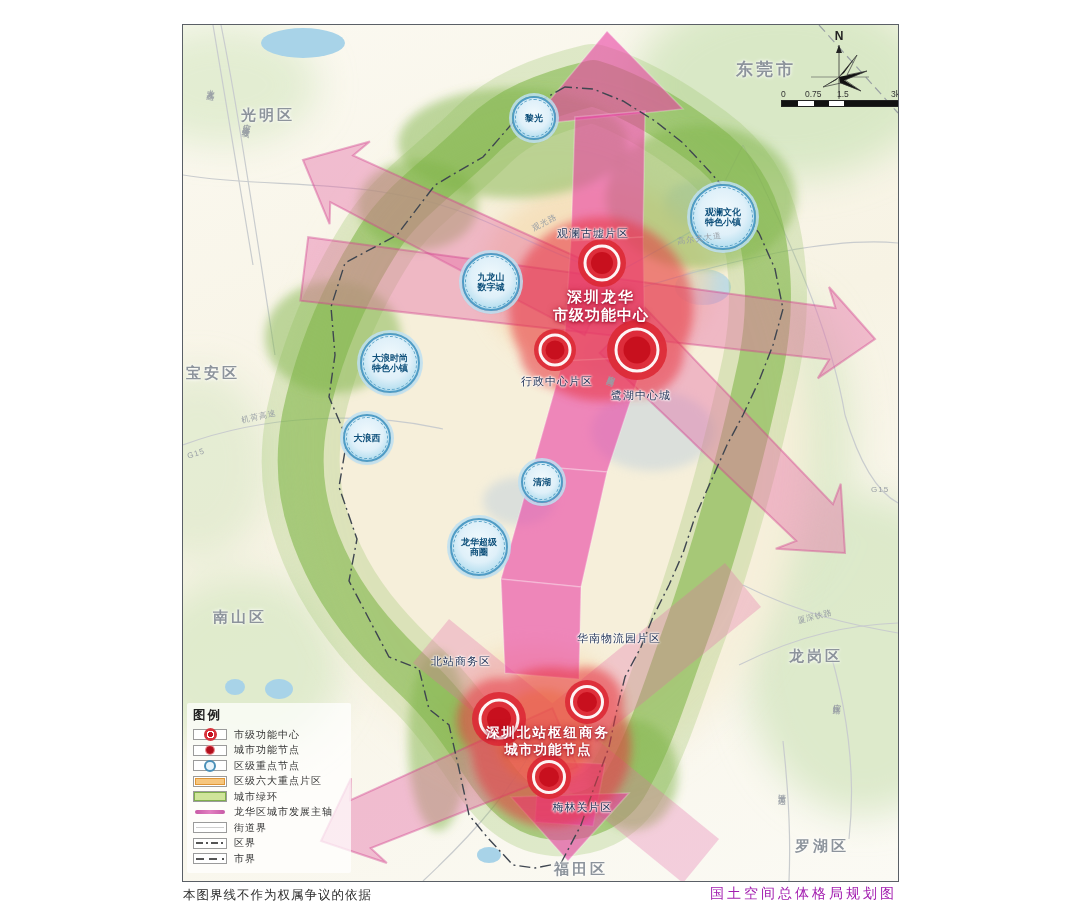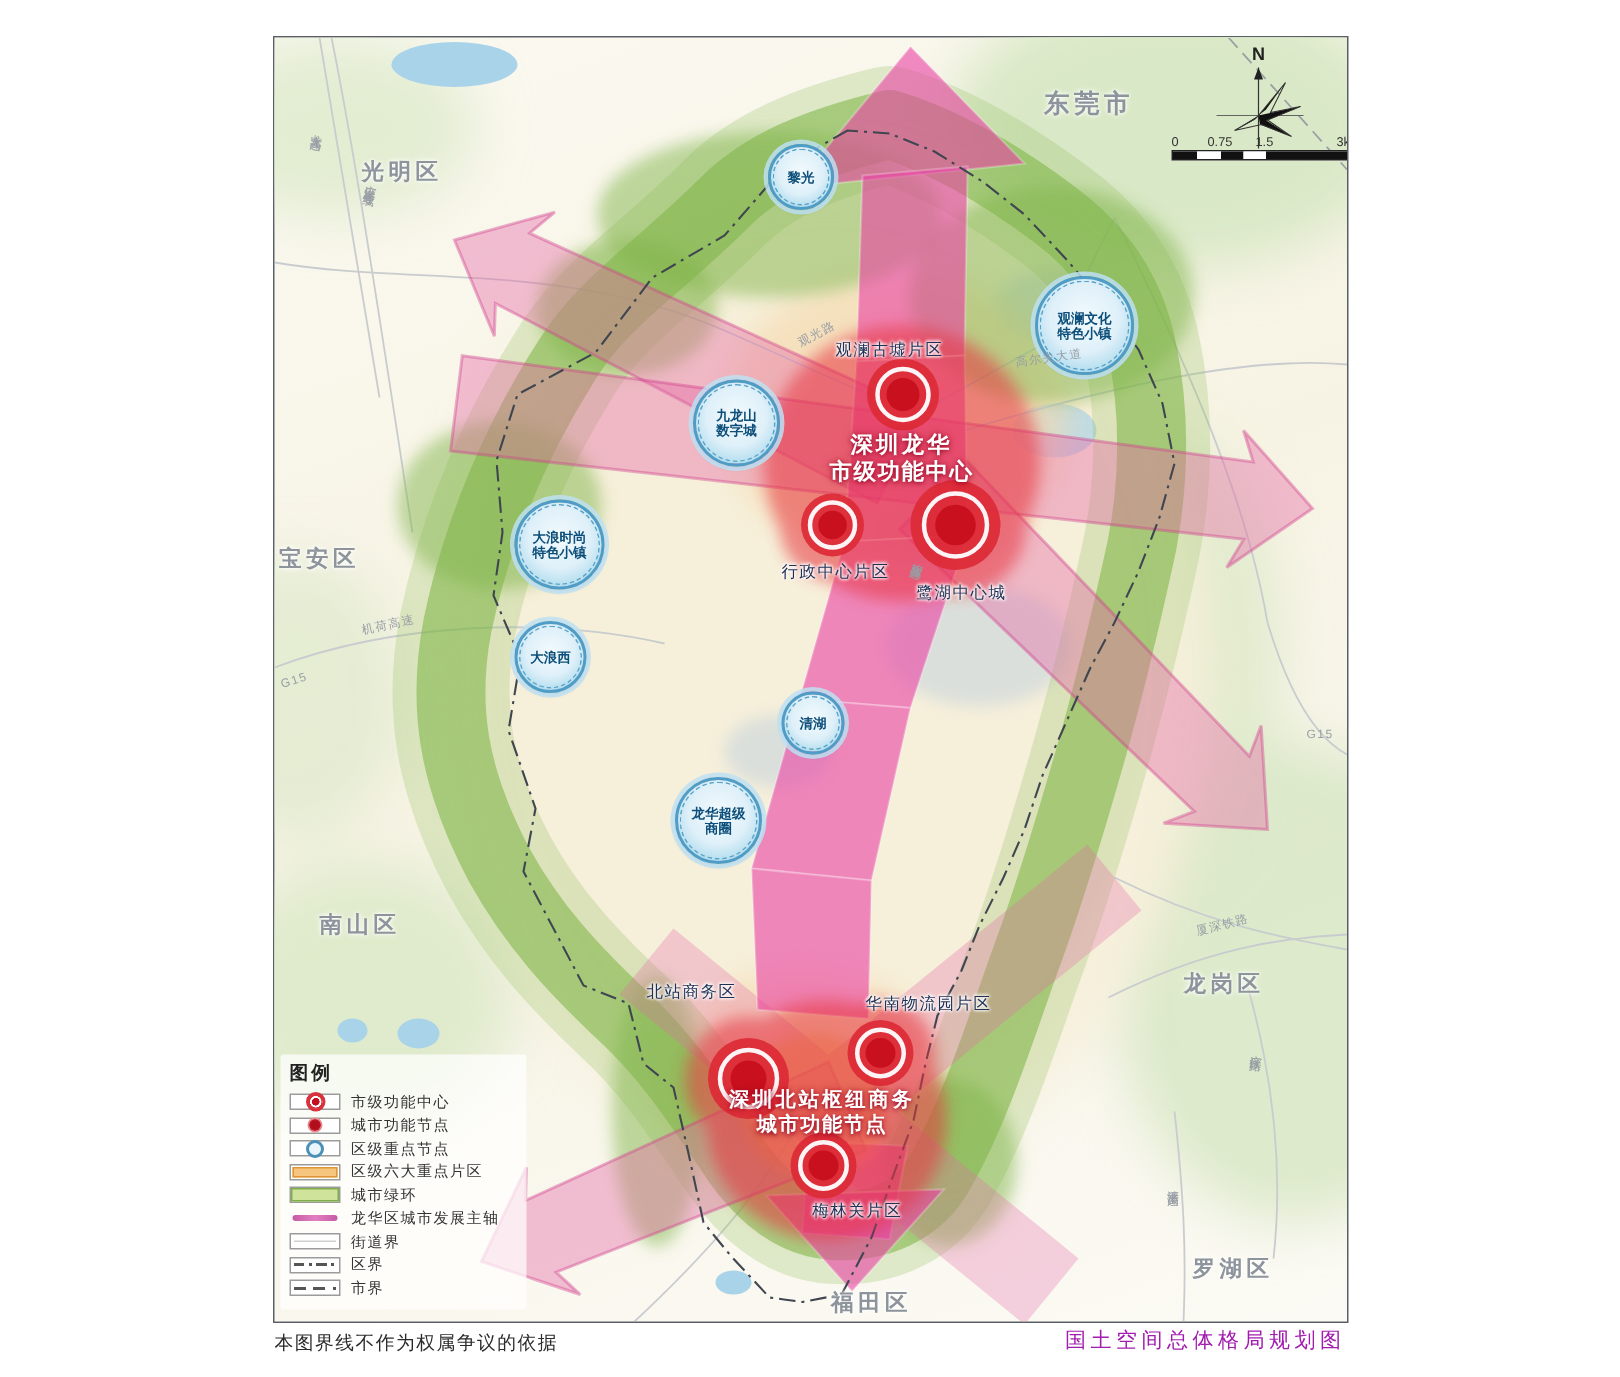--- a/index.html
+++ b/index.html
@@ -5,21 +5,21 @@
   html,body{margin:0;padding:0;background:#fff;}
   .page{position:relative;width:1080px;height:918px;background:#ffffff;overflow:hidden;
         font-family:"Liberation Sans", sans-serif;}
   .map-frame{position:absolute;left:182px;top:24px;width:715px;height:856px;
              border:1px solid #5a5f66;background:linear-gradient(160deg,#fbf9f1 0%,#f7f3e4 45%,#fbfaf4 100%);
              overflow:hidden;}
   .layer{position:absolute;inset:0;}
   
   .region-label{position:absolute;color:#8d949c;font-weight:bold;font-size:15px;letter-spacing:3px;
                 transform:translate(-50%,-50%);white-space:nowrap;text-shadow:0 0 4px #fff,0 0 2px #fff;}
-  .region-label.big{font-size:17px;}
+  .region-label.big{font-size:17px;margin-left:40px;}
   .area-label{position:absolute;color:#1f3156;font-weight:normal;font-size:11px;letter-spacing:1px;
               transform:translate(-50%,-50%);white-space:nowrap;
               text-shadow:0 1px 2px rgba(255,255,255,.95),0 -1px 2px rgba(255,255,255,.95),1px 0 2px rgba(255,255,255,.95),-1px 0 2px rgba(255,255,255,.95);}
   .hub-label{position:absolute;transform:translate(-50%,-50%);text-align:center;color:#fff;font-weight:bold;
              white-space:nowrap;text-shadow:0 1px 3px rgba(140,0,30,.9),0 0 6px rgba(180,20,40,.7);}
   .hub-label .l1{display:block;font-size:15px;line-height:18px;letter-spacing:2px;}
   .hub-label .l2{display:block;font-size:15px;line-height:18px;letter-spacing:1px;}
   .hub-label.small .l1,.hub-label.small .l2{font-size:13.5px;line-height:17px;}
   .blue-node{position:absolute;transform:translate(-50%,-50%);border-radius:50%;
              background:radial-gradient(circle at 50% 42%,#f2fafd 0%,#dff0f9 48%,#b9e0f0 72%,#8cc6e0 100%);
@@ -233,43 +233,43 @@
         <span></span>
     </div>
     <div class="blue-node" style="left:540px;top:192px;width:62px;height:62px;">
       <span>观澜文化</span>
         <span>特色小镇</span>
     </div>
     <div class="blue-node" style="left:308px;top:257px;width:54px;height:54px;">
       <span>九龙山</span>
         <span>数字城</span>
     </div>
-    <div class="blue-node" style="left:190px;top:338px;width:56px;height:56px;">
+    <div class="blue-node" style="left:207px;top:338px;width:56px;height:56px;">
       <span>大浪时尚</span>
         <span>特色小镇</span>
     </div>
     <div class="blue-node" style="left:184px;top:413px;width:44px;height:44px;">
       <span>大浪西</span>
         <span></span>
     </div>
     <div class="blue-node" style="left:359px;top:457px;width:38px;height:38px;">
       <span>清湖</span>
         <span></span>
     </div>
     <div class="blue-node" style="left:296px;top:522px;width:54px;height:54px;">
       <span>龙华超级</span>
         <span>商圈</span>
     </div>
 
     <div class="area-label" style="left:410px;top:208px;">观澜古墟片区</div>
     <div class="area-label" style="left:374px;top:356px;">行政中心片区</div>
     <div class="area-label" style="left:458px;top:370px;">鹭湖中心城</div>
     <div class="area-label" style="left:278px;top:636px;">北站商务区</div>
-    <div class="area-label" style="left:415px;top:644px;padding-left:42px;">华南物流园片区</div>
-    <div class="area-label" style="left:368px;top:782px;padding-left:41px;">梅林关片区</div>
+    <div class="area-label" style="left:415px;top:613px;padding-left:42px;">华南物流园片区</div>
+    <div class="area-label" style="left:379px;top:782px;padding-left:41px;">梅林关片区</div>
 
     <div class="hub-label" style="left:418px;top:281px;">
       <span class="l1">深圳龙华</span>
       <span class="l2">市级功能中心</span>
     </div>
     <div class="hub-label small" style="left:365px;top:716px;">
       <span class="l1">深圳北站枢纽商务</span>
       <span class="l2">城市功能节点</span>
     </div>
 

